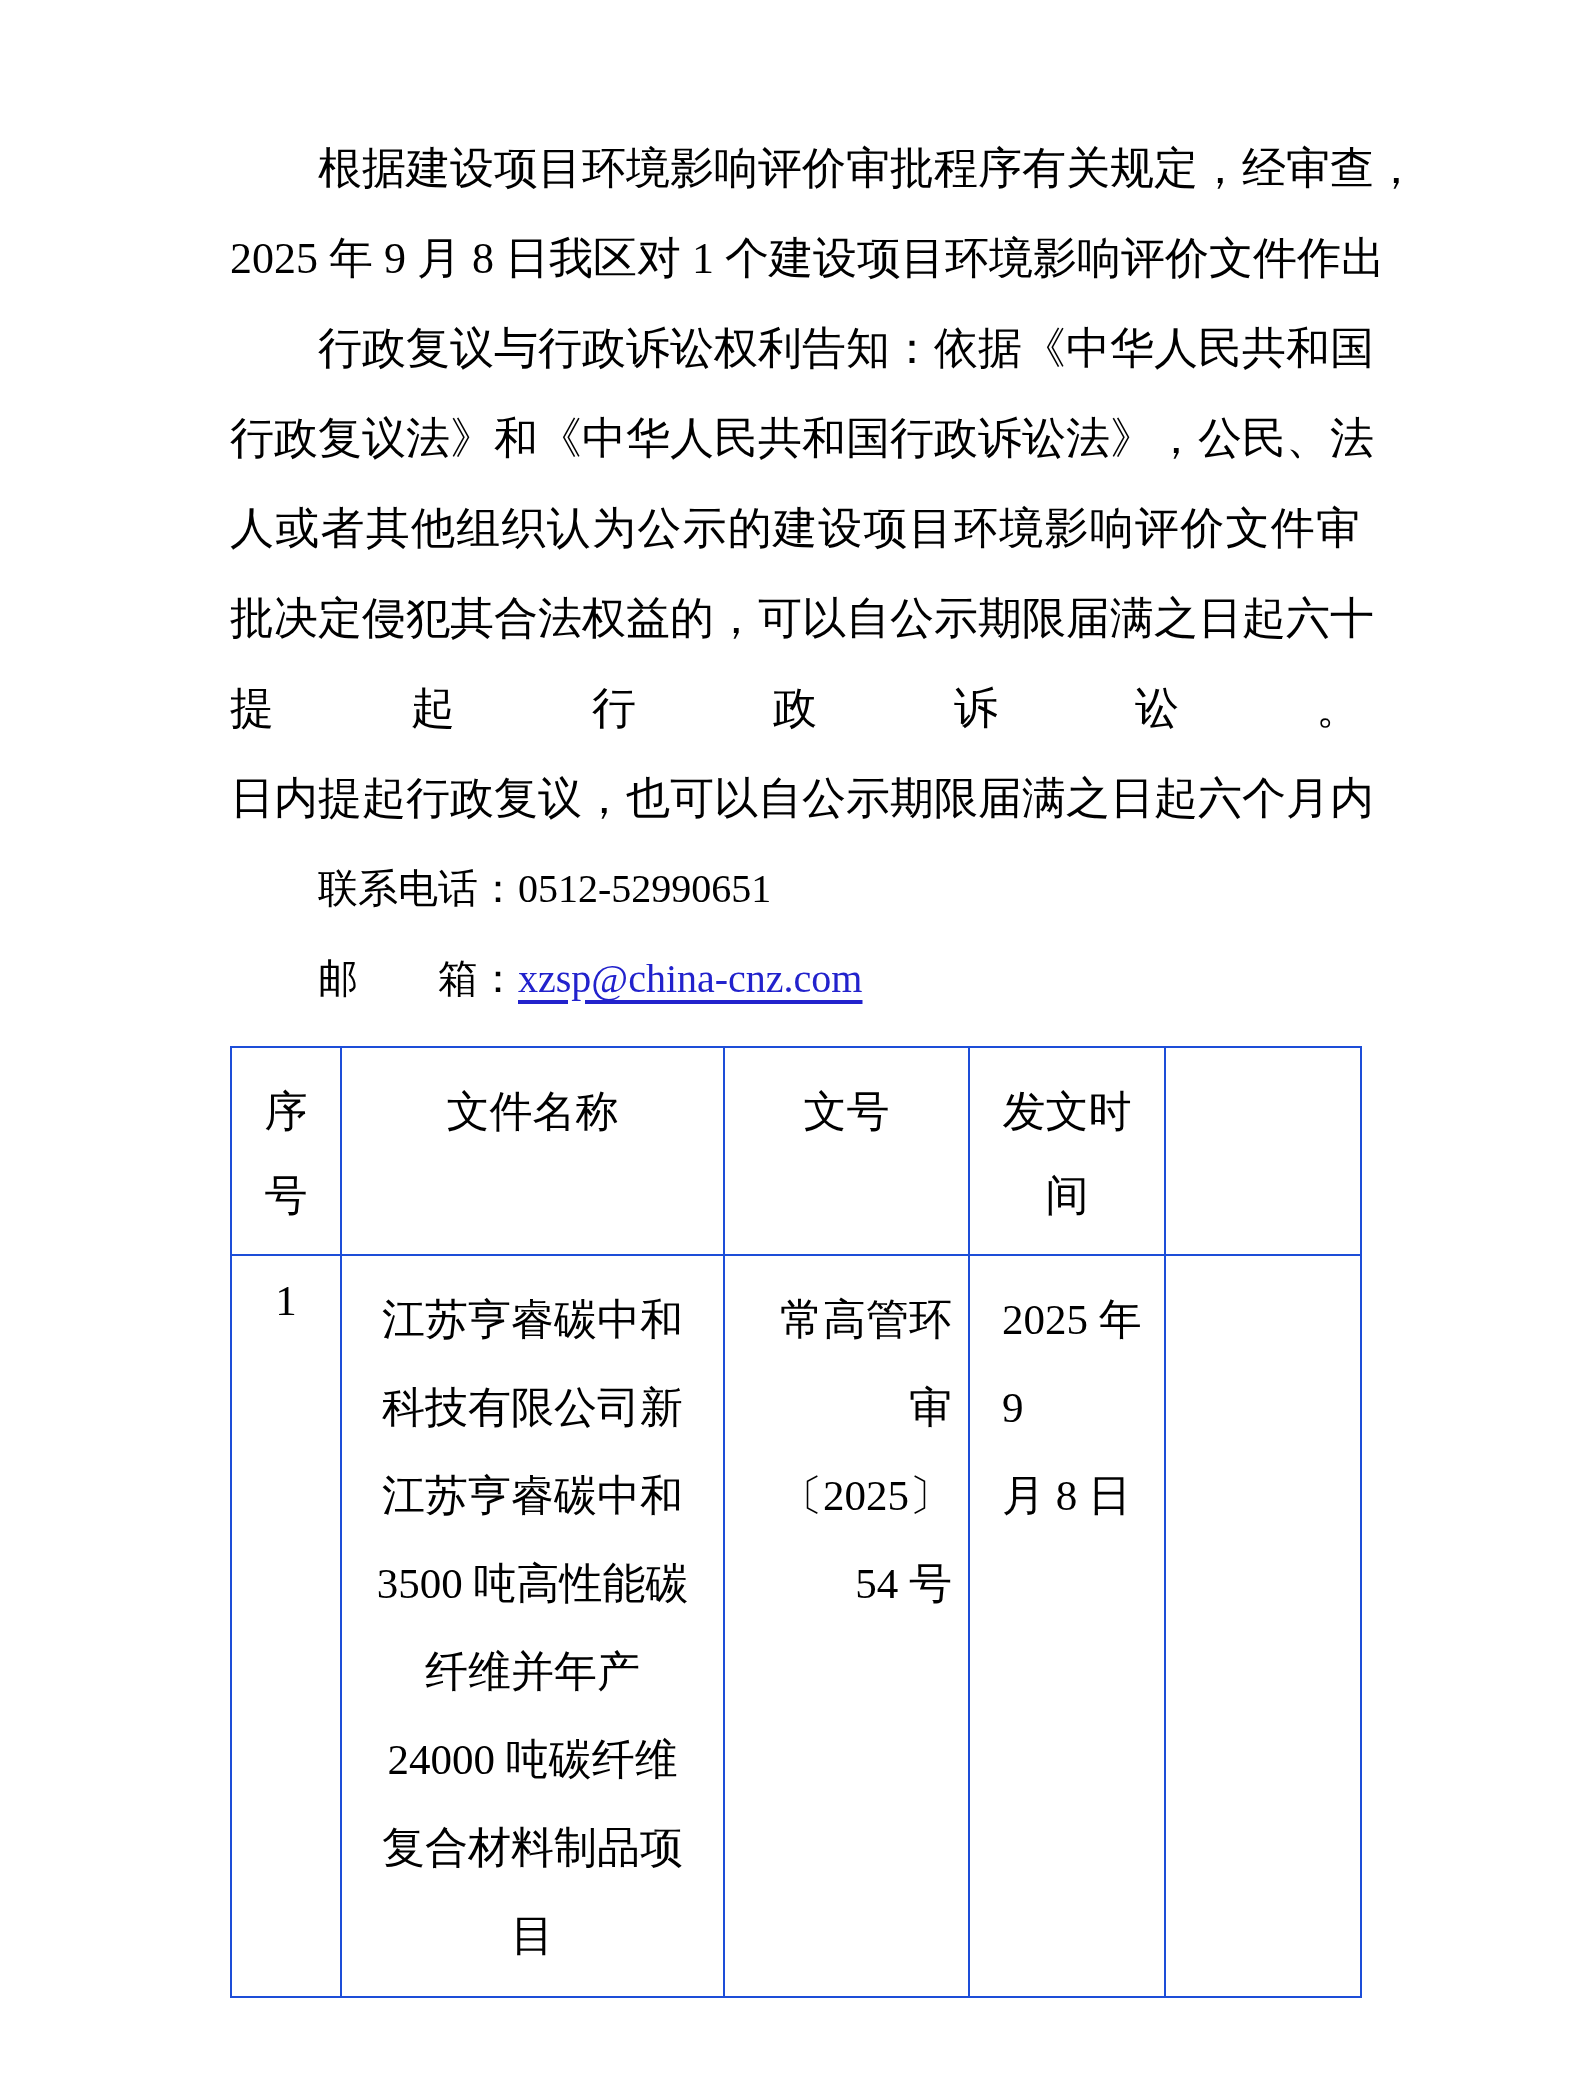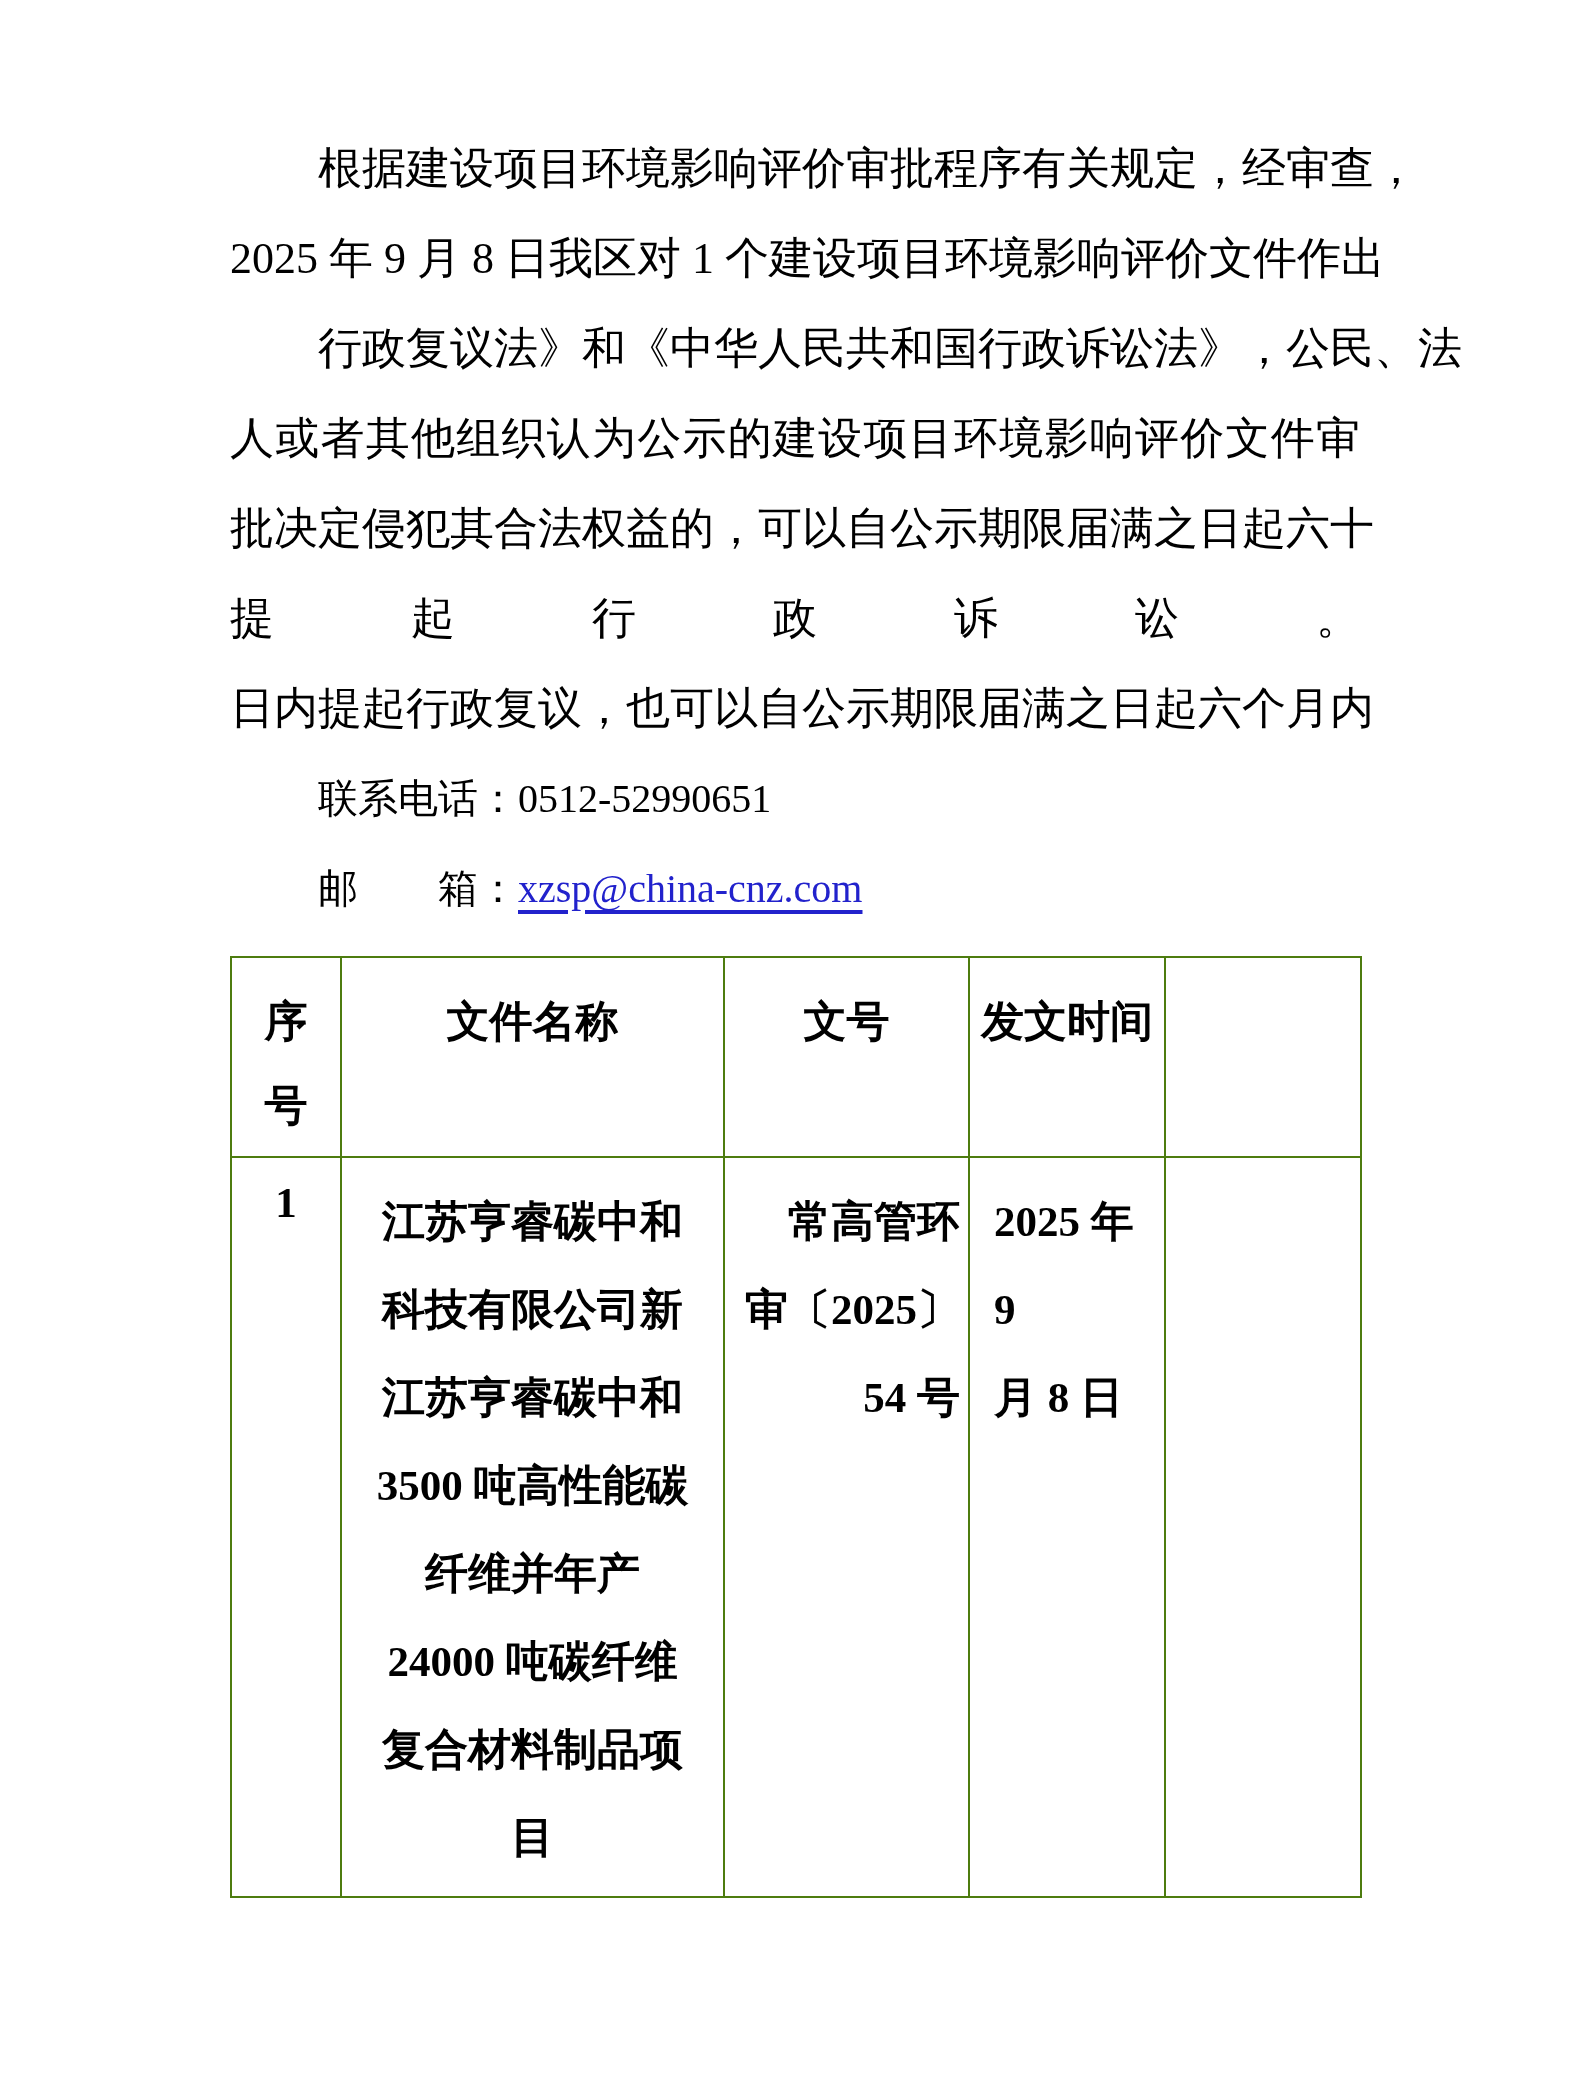--- a/index.html
+++ b/index.html
@@ -43,24 +43,24 @@
   }
   
   table.approval {
     margin-top: 22px;
     width: 1130px;
     border-collapse: collapse;
     table-layout: fixed;
     font-size: 43px;
   }
   table.approval th, table.approval td {
-    border: 2px solid #4d7c0f;
-    font-weight: bold;
+    border: 2px solid #1d4ed8;
+    font-weight: normal;
     vertical-align: top;
-    padding: 8px;
+    padding: 16px;
   }
   table.approval thead tr { height: 170px; }
   table.approval th { padding-top: 22px; text-align: center; line-height: 84px; }
   .seq-head {
     width: 1em;
     margin: 0 auto;
     word-break: break-all;
     line-height: 84px;
   }
   table.approval tbody tr { height: 740px; }
@@ -81,20 +81,21 @@
 
 <div class="page">
   <div class="content">
 
     <div class="para">
         <div class="para-line">根据建设项目环境影响评价审批程序有关规定，经审查，</div>
         <div class="para-line">2025 年 9 月 8 日我区对 1 个建设项目环境影响评价文件作出</div>
       </div>
 
     <div class="para">
+        <div class="para-line">行政复议与行政诉讼权利告知：依据《中华人民共和国</div>
         <div class="para-line">行政复议法》和《中华人民共和国行政诉讼法》，公民、法</div>
         <div class="para-line">人或者其他组织认为公示的建设项目环境影响评价文件审</div>
         <div class="para-line">批决定侵犯其合法权益的，可以自公示期限届满之日起六十</div>
         <div class="para-line">提起行政诉讼。</div>
         <div class="para-line">日内提起行政复议，也可以自公示期限届满之日起六个月内</div>
       </div>
 
     <div class="plain-line">
       <span>联系电话：0512-52990651</span>
     </div>

